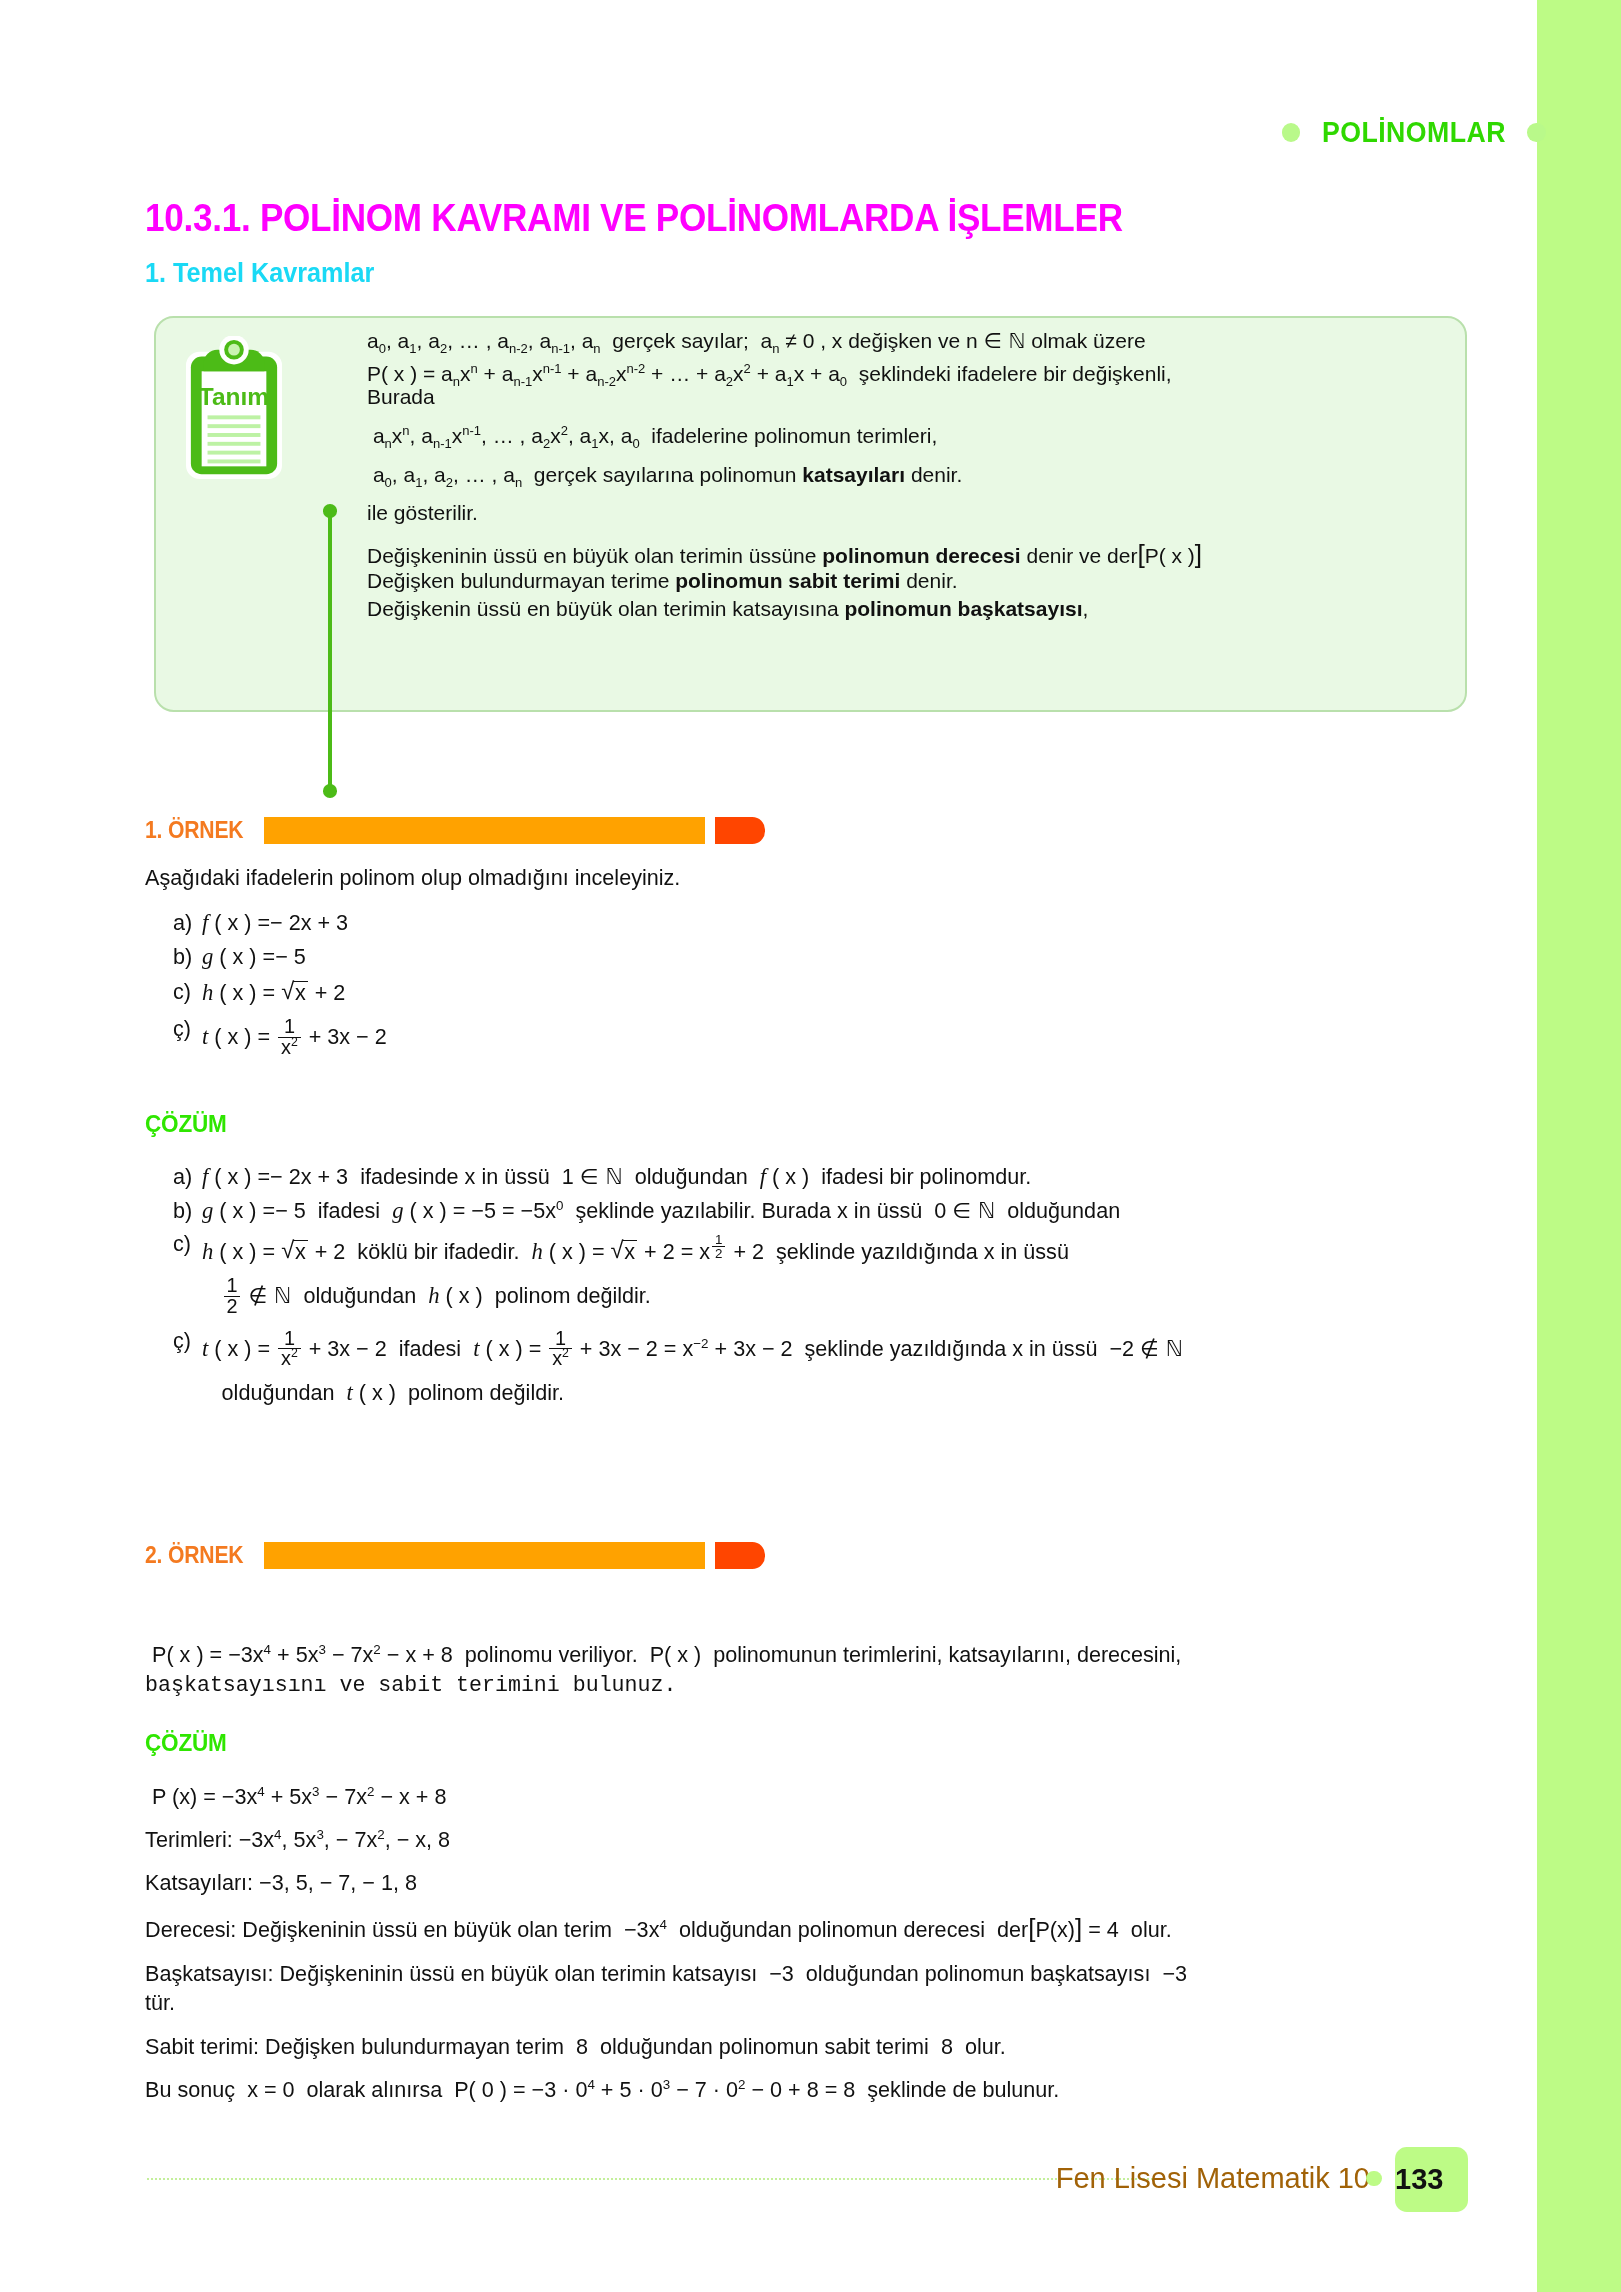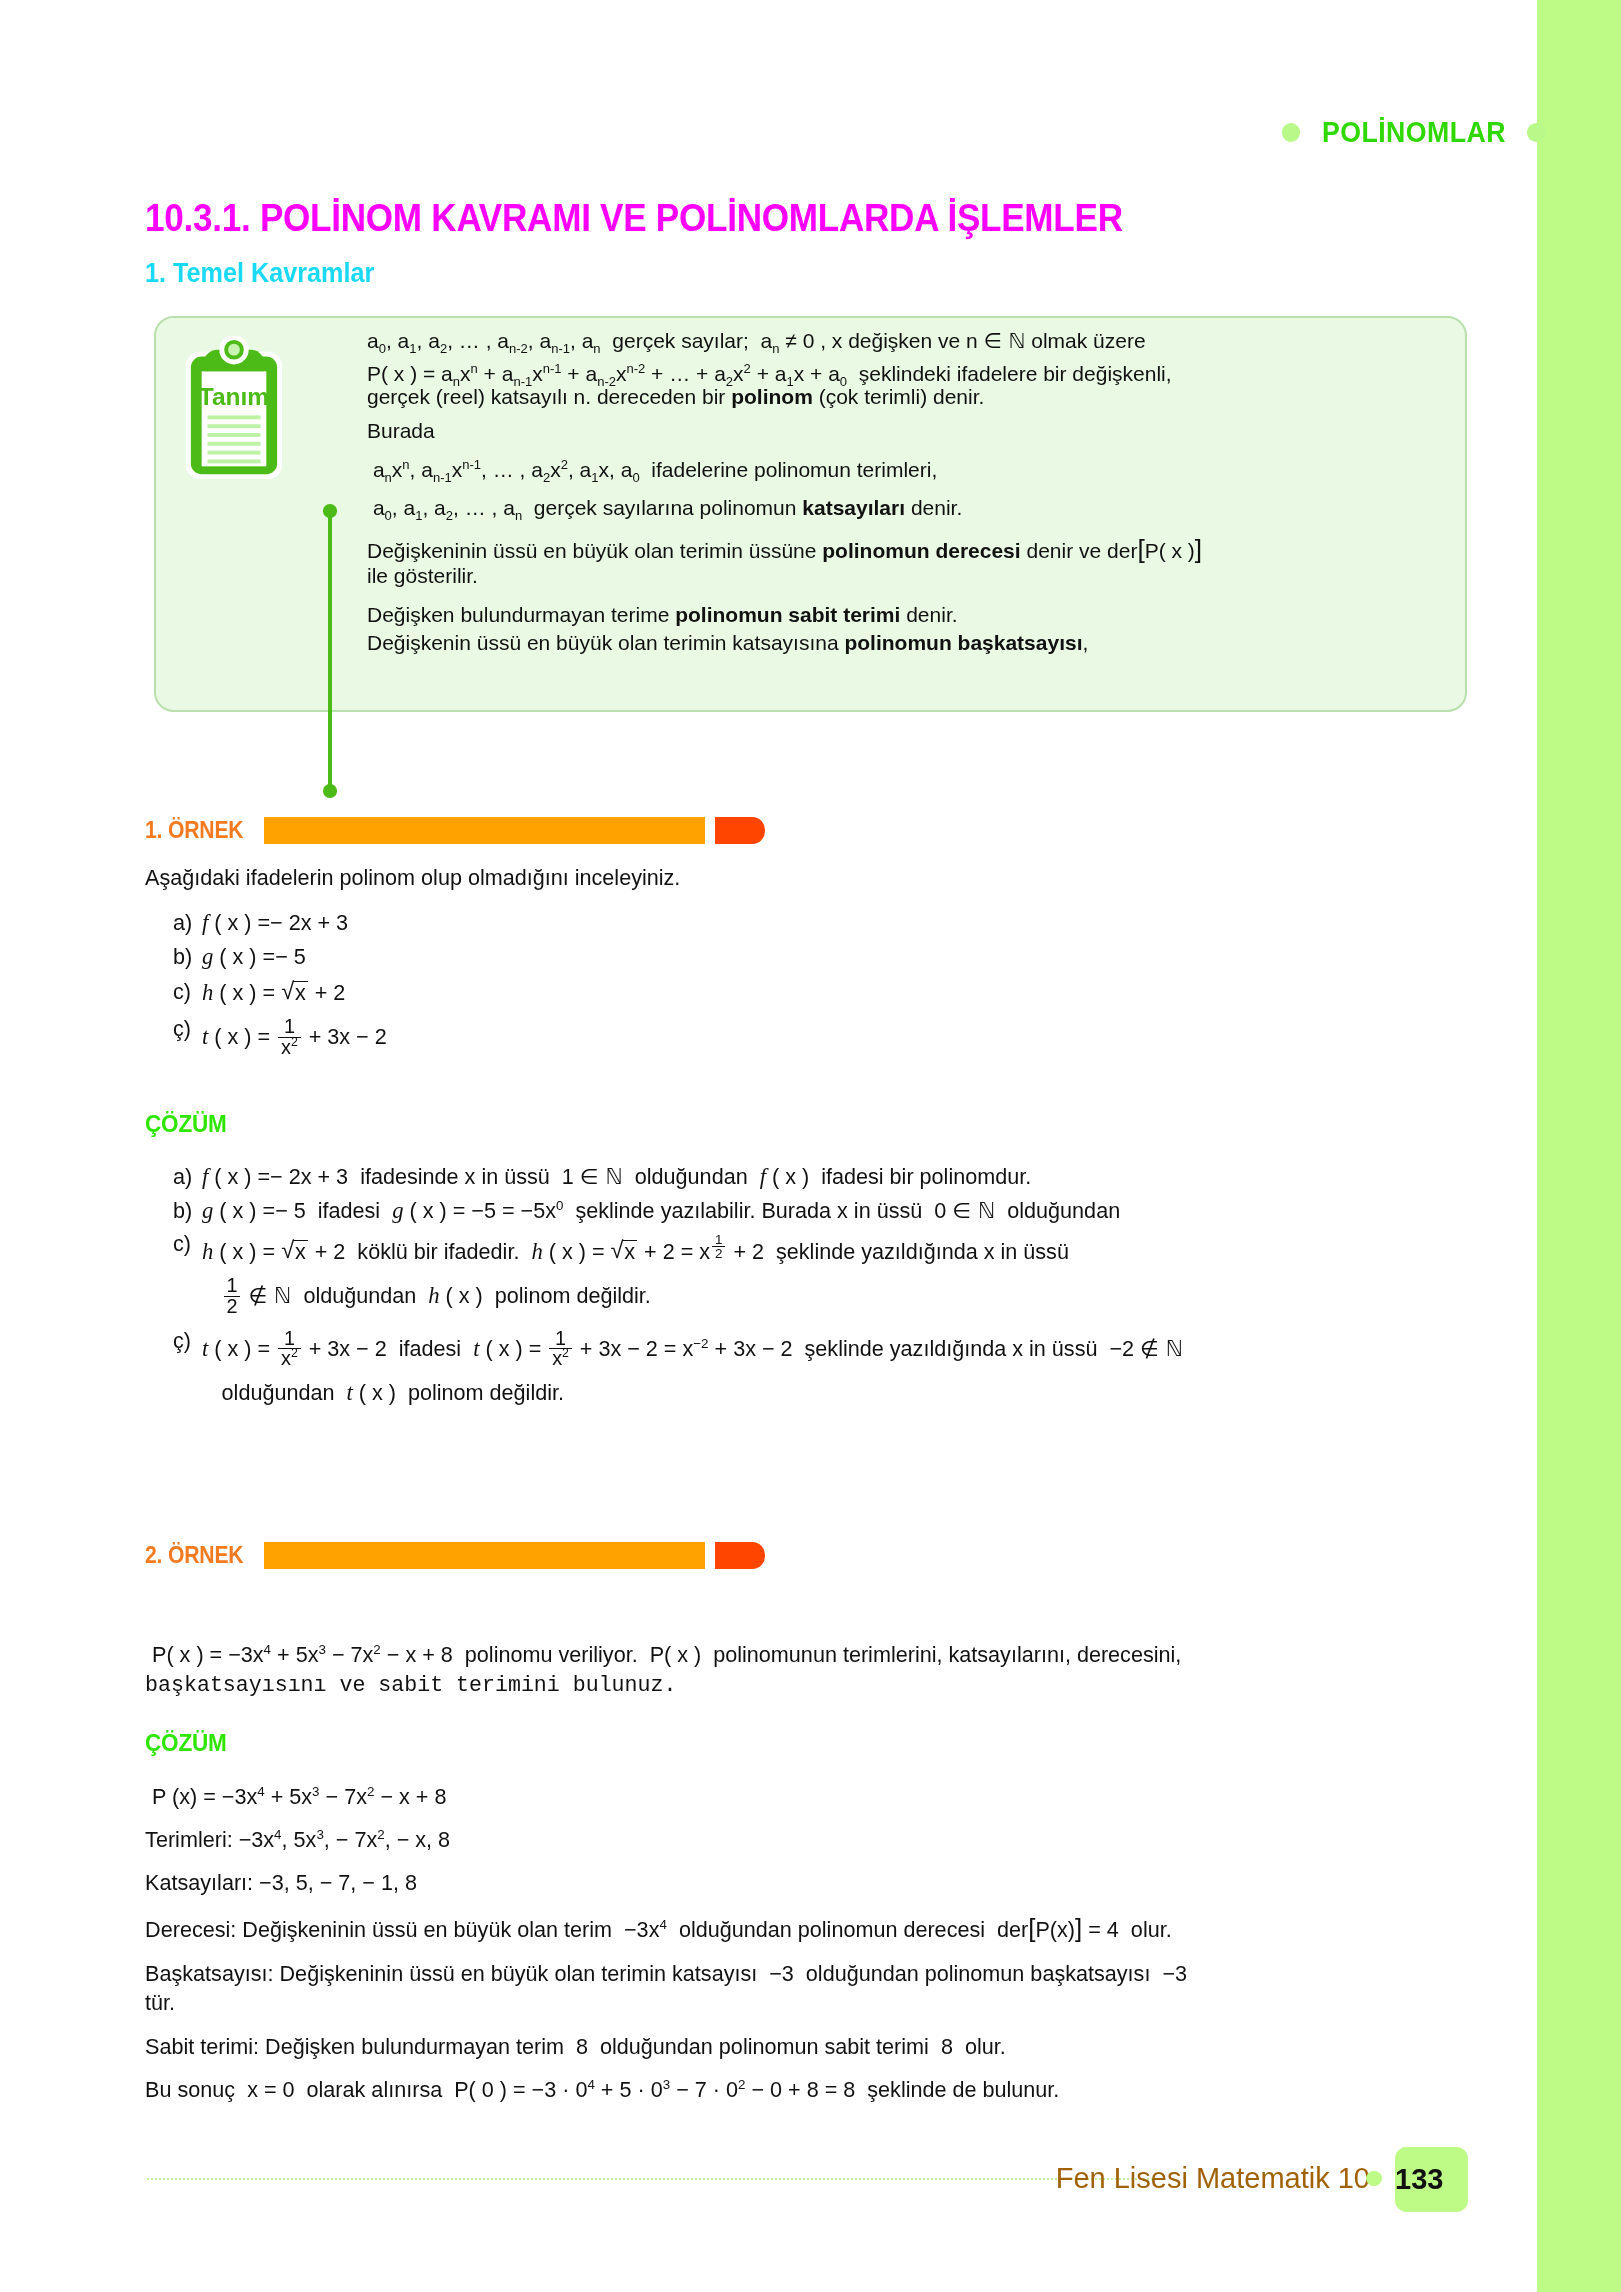--- a/index.html
+++ b/index.html
@@ -354,39 +354,36 @@
       <div class="def-text">
 
         <div class="def-line" style="margin-bottom:10.8px;">
           <span class="mr">a<sub class="e">0</sub>, a<sub class="e">1</sub>, a<sub class="e">2</sub>, … , a<sub class="e">n-2</sub>, a<sub class="e">n-1</sub>, a<sub class="e">n</sub></span>
           &nbsp;gerçek sayılar;&nbsp; a<sub class="e">n</sub> ≠ 0 , x değişken ve n <span class="bb">∈ ℕ</span> olmak üzere
         </div>
 
         <div class="def-line" style="margin-bottom:2.9px;">
           P( x ) = a<sub class="e">n</sub>x<sup class="e">n</sup> + a<sub class="e">n-1</sub>x<sup class="e">n-1</sup> + a<sub class="e">n-2</sub>x<sup class="e">n-2</sup> + … + a<sub class="e">2</sub>x<sup class="e">2</sup> + a<sub class="e">1</sub>x + a<sub class="e">0</sub>&nbsp; şeklindeki ifadelere bir değişkenli,
         </div>
-        <div class="def-line" style="margin-bottom:12.7px;">
-          gerçek (reel) katsayılı n. dereceden bir <b class="tk">polinom</b> (çok terimli) denir.
-        </div>
 
         <div class="def-line" style="margin-bottom:17.6px;">Burada</div>
 
         <div class="def-line" style="margin-bottom:17.6px; margin-left:5.9px;">
           a<sub class="e">n</sub>x<sup class="e">n</sup>, a<sub class="e">n-1</sub>x<sup class="e">n-1</sup>, … , a<sub class="e">2</sub>x<sup class="e">2</sup>, a<sub class="e">1</sub>x, a<sub class="e">0</sub>&nbsp; ifadelerine polinomun terimleri,
         </div>
 
         <div class="def-line" style="margin-bottom:17.6px; margin-left:5.9px;">
           a<sub class="e">0</sub>, a<sub class="e">1</sub>, a<sub class="e">2</sub>, … , a<sub class="e">n</sub>&nbsp; gerçek sayılarına polinomun <b class="tk">katsayıları</b> denir.
         </div>
 
+        <div class="def-line" style="margin-bottom:17.6px;">
+          ile gösterilir.
+        </div>
         <div class="def-line" style="margin-bottom:2.9px;">
           Değişkeninin üssü en büyük olan terimin üssüne <b class="tk">polinomun derecesi</b> denir ve der<span style="font-size:1.25em;">[</span>P( x )<span style="font-size:1.25em;">]</span>
-        </div>
-        <div class="def-line" style="margin-bottom:17.6px;">
-          ile gösterilir.
         </div>
 
         <div class="def-line">
           Değişken bulundurmayan terime <b class="tk">polinomun sabit terimi</b> denir.
         </div>
 
         <div class="def-line" style="margin-bottom:17.6px;">
           Değişkenin üssü en büyük olan terimin katsayısına <b class="tk">polinomun başkatsayısı</b>,
         </div>
       </div>

